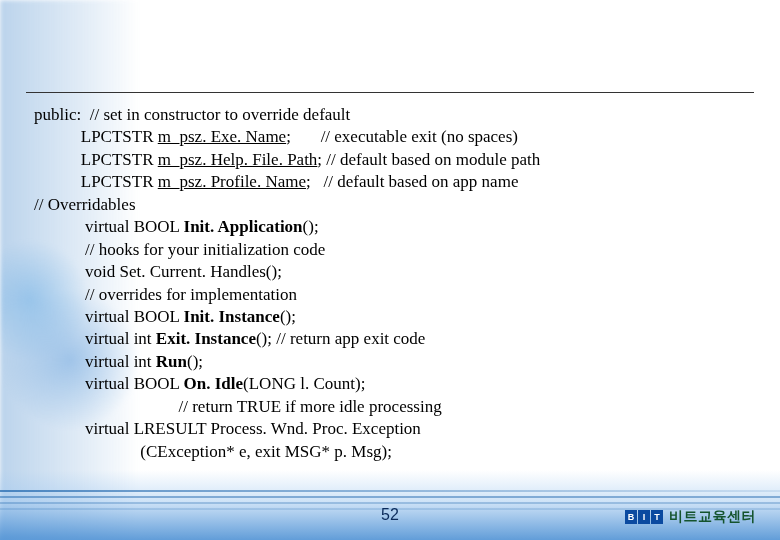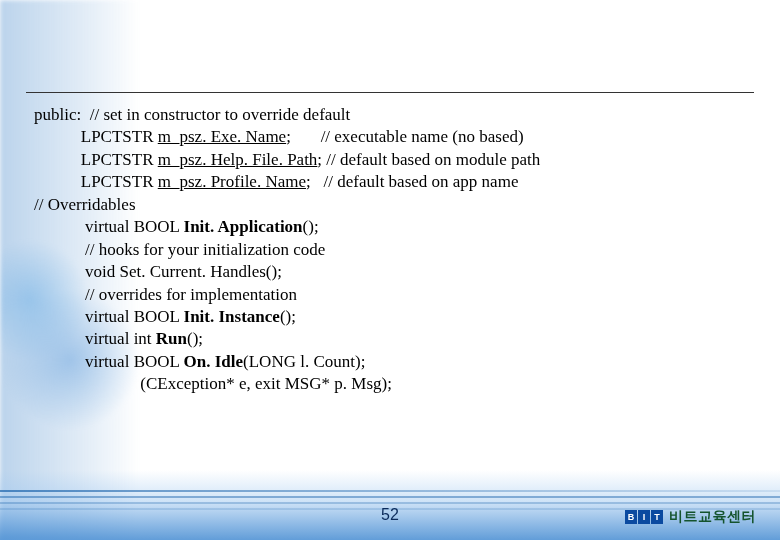--- a/index.html
+++ b/index.html
@@ -102,31 +102,34 @@
 
 <div class="bg">
   <div class="bg-left"></div>
   <div class="bg-bottom"></div>
 </div>
 
 <div class="rule"></div>
 
 <div class="content">
   <div class="line"><span>public:  // set in constructor to override default</span></div>
-  <div class="line"><span>           LPCTSTR </span><span class="u">m_psz. Exe. Name</span><span>;       // executable name (no based)</span></div>
+  <div class="line"><span>           LPCTSTR </span><span class="u">m_psz. Exe. Name</span><span>;       // executable exit (no spaces)</span></div>
   <div class="line"><span>           LPCTSTR </span><span class="u">m_psz. Help. File. Path</span><span>; // default based on module path</span></div>
   <div class="line"><span>           LPCTSTR </span><span class="u">m_psz. Profile. Name</span><span>;   // default based on app name</span></div>
   <div class="line"><span>// Overridables</span></div>
   <div class="line"><span>            virtual BOOL </span><span class="b">Init. Application</span><span>();</span></div>
   <div class="line"><span>            // hooks for your initialization code</span></div>
   <div class="line"><span>            void Set. Current. Handles();</span></div>
   <div class="line"><span>            // overrides for implementation</span></div>
   <div class="line"><span>            virtual BOOL </span><span class="b">Init. Instance</span><span>();</span></div>
+  <div class="line"><span>            virtual int </span><span class="b">Exit. Instance</span><span>(); // return app exit code</span></div>
   <div class="line"><span>            virtual int </span><span class="b">Run</span><span>();</span></div>
   <div class="line"><span>            virtual BOOL </span><span class="b">On. Idle</span><span>(LONG l. Count);</span></div>
+  <div class="line"><span>                                  // return TRUE if more idle processing</span></div>
+  <div class="line"><span>            virtual LRESULT Process. Wnd. Proc. Exception</span></div>
   <div class="line"><span>                         (CException* e, exit MSG* p. Msg);</span></div>
 </div>
 
 <div class="page-num">52</div>
 
 <div class="footer-brand">
   <div class="footer-logo">
     <span>B</span>
     <span>I</span>
     <span>T</span>

